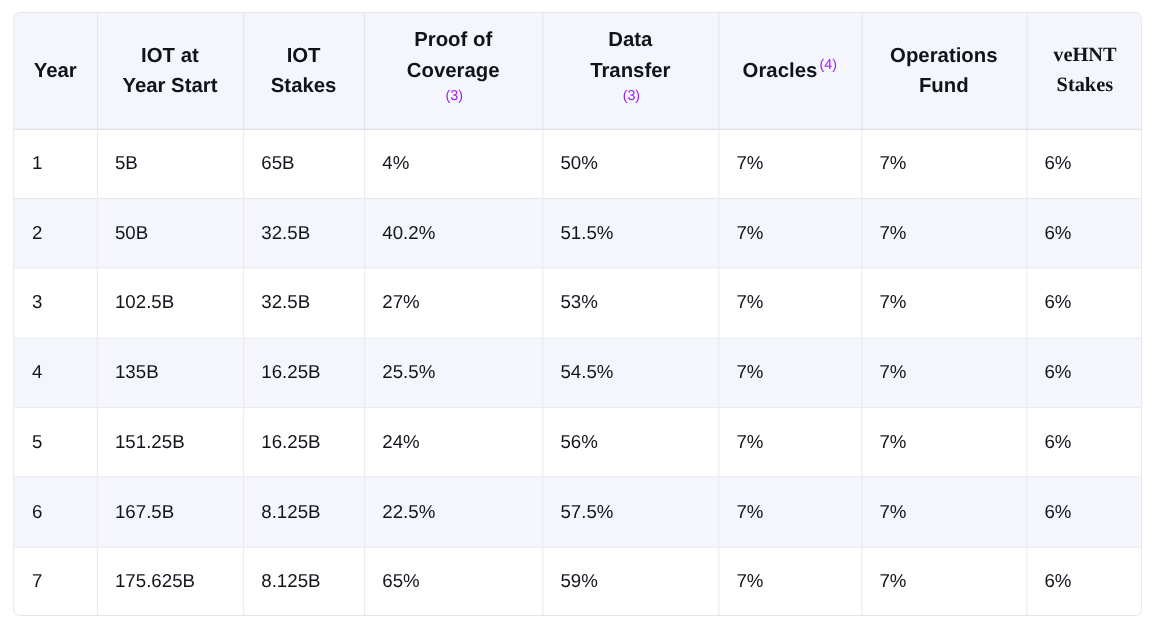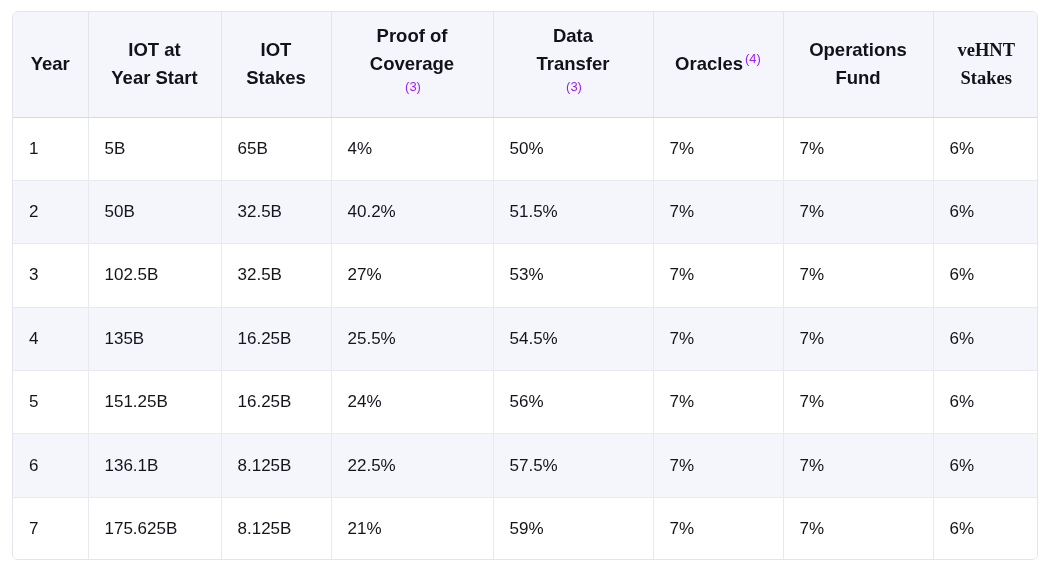--- a/index.html
+++ b/index.html
@@ -181,33 +181,33 @@
           <td>151.25B</td>
           <td>16.25B</td>
           <td>24%</td>
           <td>56%</td>
           <td>7%</td>
           <td>7%</td>
           <td>6%</td>
         </tr>
         <tr>
           <td>6</td>
-          <td>136.1B</td>
+          <td>167.5B</td>
           <td>8.125B</td>
           <td>22.5%</td>
           <td>57.5%</td>
           <td>7%</td>
           <td>7%</td>
           <td>6%</td>
         </tr>
         <tr>
           <td>7</td>
           <td>175.625B</td>
           <td>8.125B</td>
-          <td>21%</td>
+          <td>65%</td>
           <td>59%</td>
           <td>7%</td>
           <td>7%</td>
           <td>6%</td>
         </tr>
       </tbody>
   </table>
 </div>
 
 </body></html>

